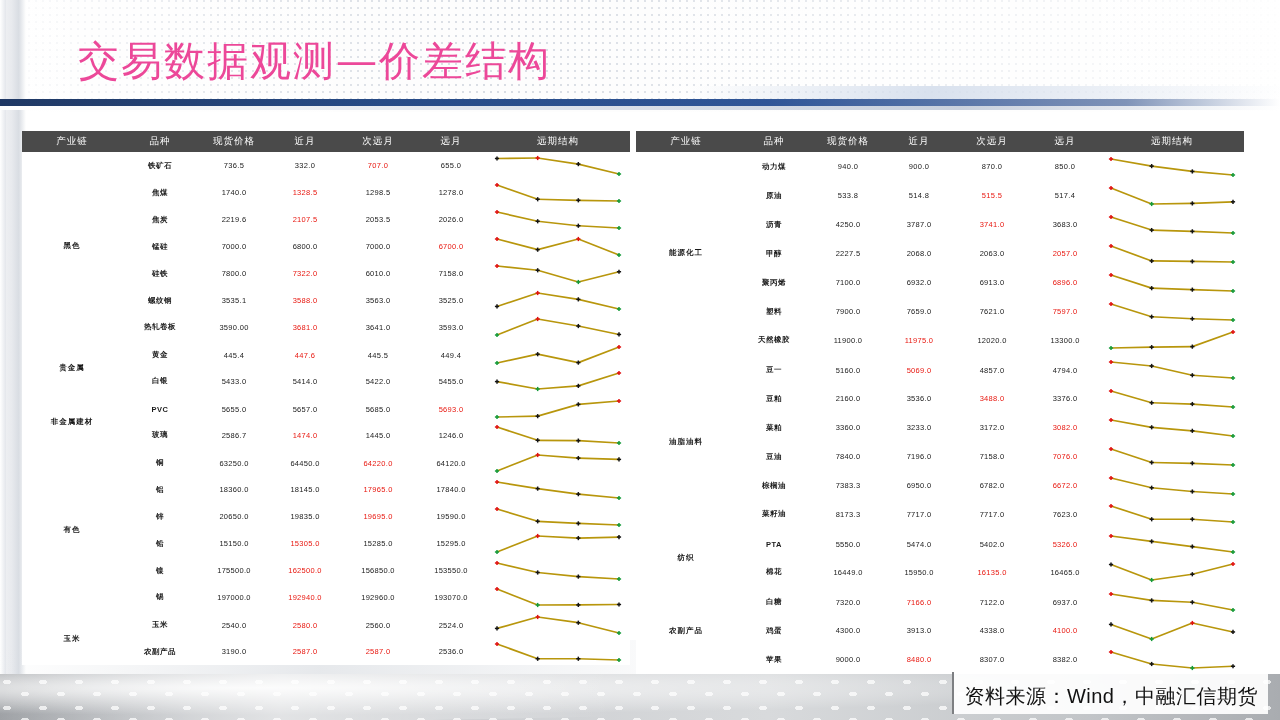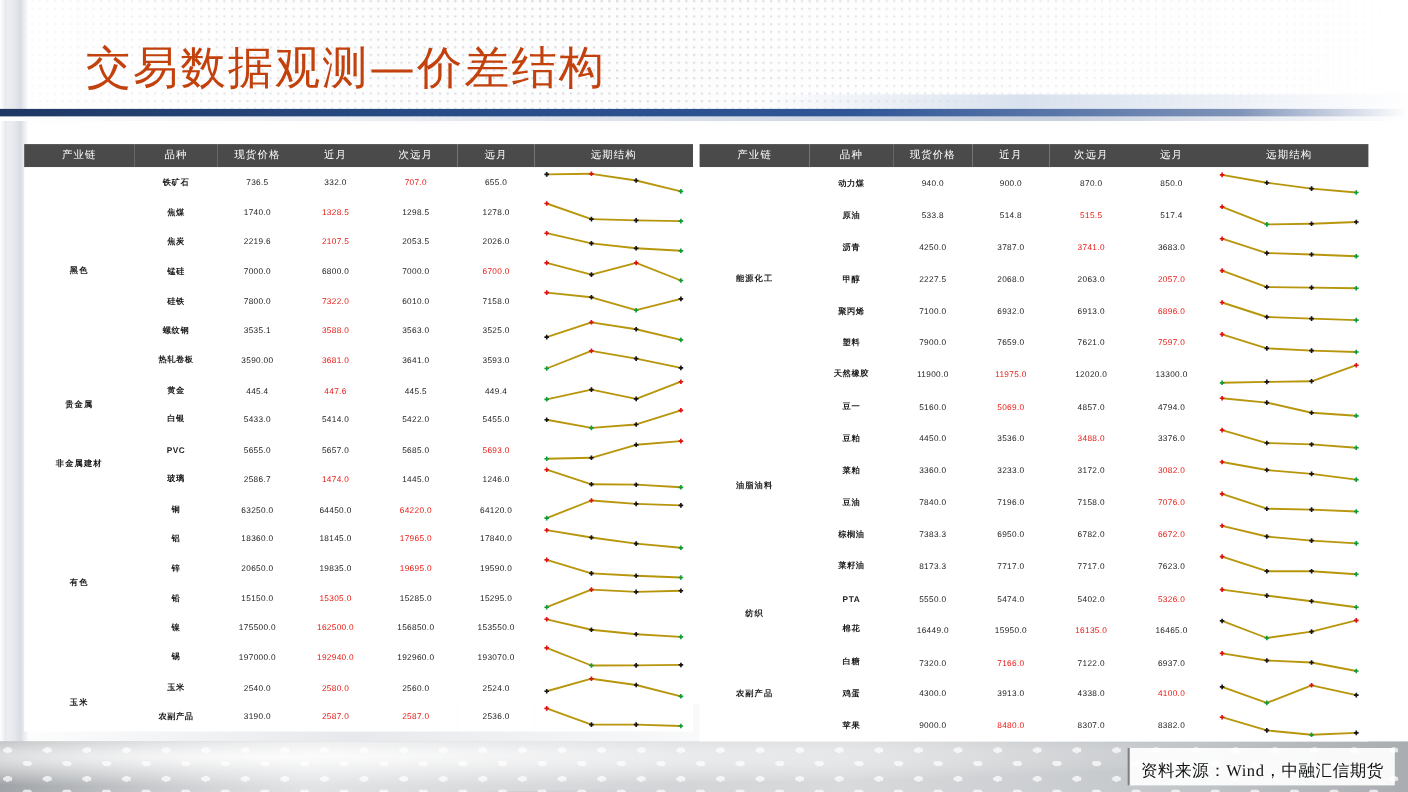--- a/index.html
+++ b/index.html
@@ -73,21 +73,21 @@
     background: linear-gradient(96deg, rgba(236,238,240,0) 0%, rgba(222,225,229,0.75) 25%, rgba(245,246,248,0.2) 55%, rgba(255,255,255,0) 85%);
     transform: skewY(-0.8deg);
   }
 
   
   .title {
     position: absolute; left: 78px; top: 34px;
     font-family: "DejaVu Serif", "Liberation Serif", serif;
     font-size: 41px;
     letter-spacing: 2px;
-    color: #c2410c;
+    color: #ec4899;
     white-space: nowrap;
   }
 
   
   .tables-wrap {
     position: absolute; left: 22px; top: 131px;
     width: 1236px; height: 550px;
     display: flex; gap: 6px;
   }
   .tbl-panel { width: 608px; }
@@ -147,22 +147,22 @@
 
   td.spark-cell { background:#fff; padding: 0; }
   td.spark-cell svg { display: block; margin: 0 auto; }
 
   
   .source-box {
     position: absolute; right: 12px; bottom: 6px;
     padding: 11px 10px 4px 10px;
     background: rgba(255,255,255,0.92);
     border-left: 2px solid #7d7f82;
-    font-family: Liberation Serif, serif;
-    font-size: 15px;
+    font-family: Liberation Sans, sans-serif;
+    font-size: 20px;
     color: #111;
     letter-spacing: 0.5px;
     white-space: nowrap;
   }
 </style>
 </head>
 <body>
 
 <div class="bg-root">
   <div class="bg-dots"></div>
@@ -1043,21 +1043,21 @@
                 </g>
                 <g>
                   <line x1="127.9" y1="21" x2="132.1" y2="21" stroke="#139a39" stroke-width="1.5"></line>
                   <line x1="130" y1="18.9" x2="130" y2="23.1" stroke="#139a39" stroke-width="1.5"></line>
                 </g>
               </svg>
             </td>
           </tr>
           <tr style="height: 29px;">
             <td class="variety-cell">豆粕</td>
-            <td class="num">4450.0</td>
+            <td class="num">2160.0</td>
             <td class="num">3536.0</td>
             <td class="num hl">3488.0</td>
             <td class="num">3376.0</td>
             <td class="spark-cell">
               <svg width="138" height="26" viewBox="0 0 138 26">
                 <line x1="8" y1="5" x2="48.666666666666664" y2="16.76158940397351" stroke="#b8960c" stroke-width="1.7"></line>
                 <line x1="48.666666666666664" y1="16.76158940397351" x2="89.33333333333333" y2="18.033112582781456" stroke="#b8960c" stroke-width="1.7"></line>
                 <line x1="89.33333333333333" y1="18.033112582781456" x2="130" y2="21" stroke="#b8960c" stroke-width="1.7"></line>
                 <g>
                   <line x1="5.9" y1="5" x2="10.1" y2="5" stroke="#e01010" stroke-width="1.5"></line>

